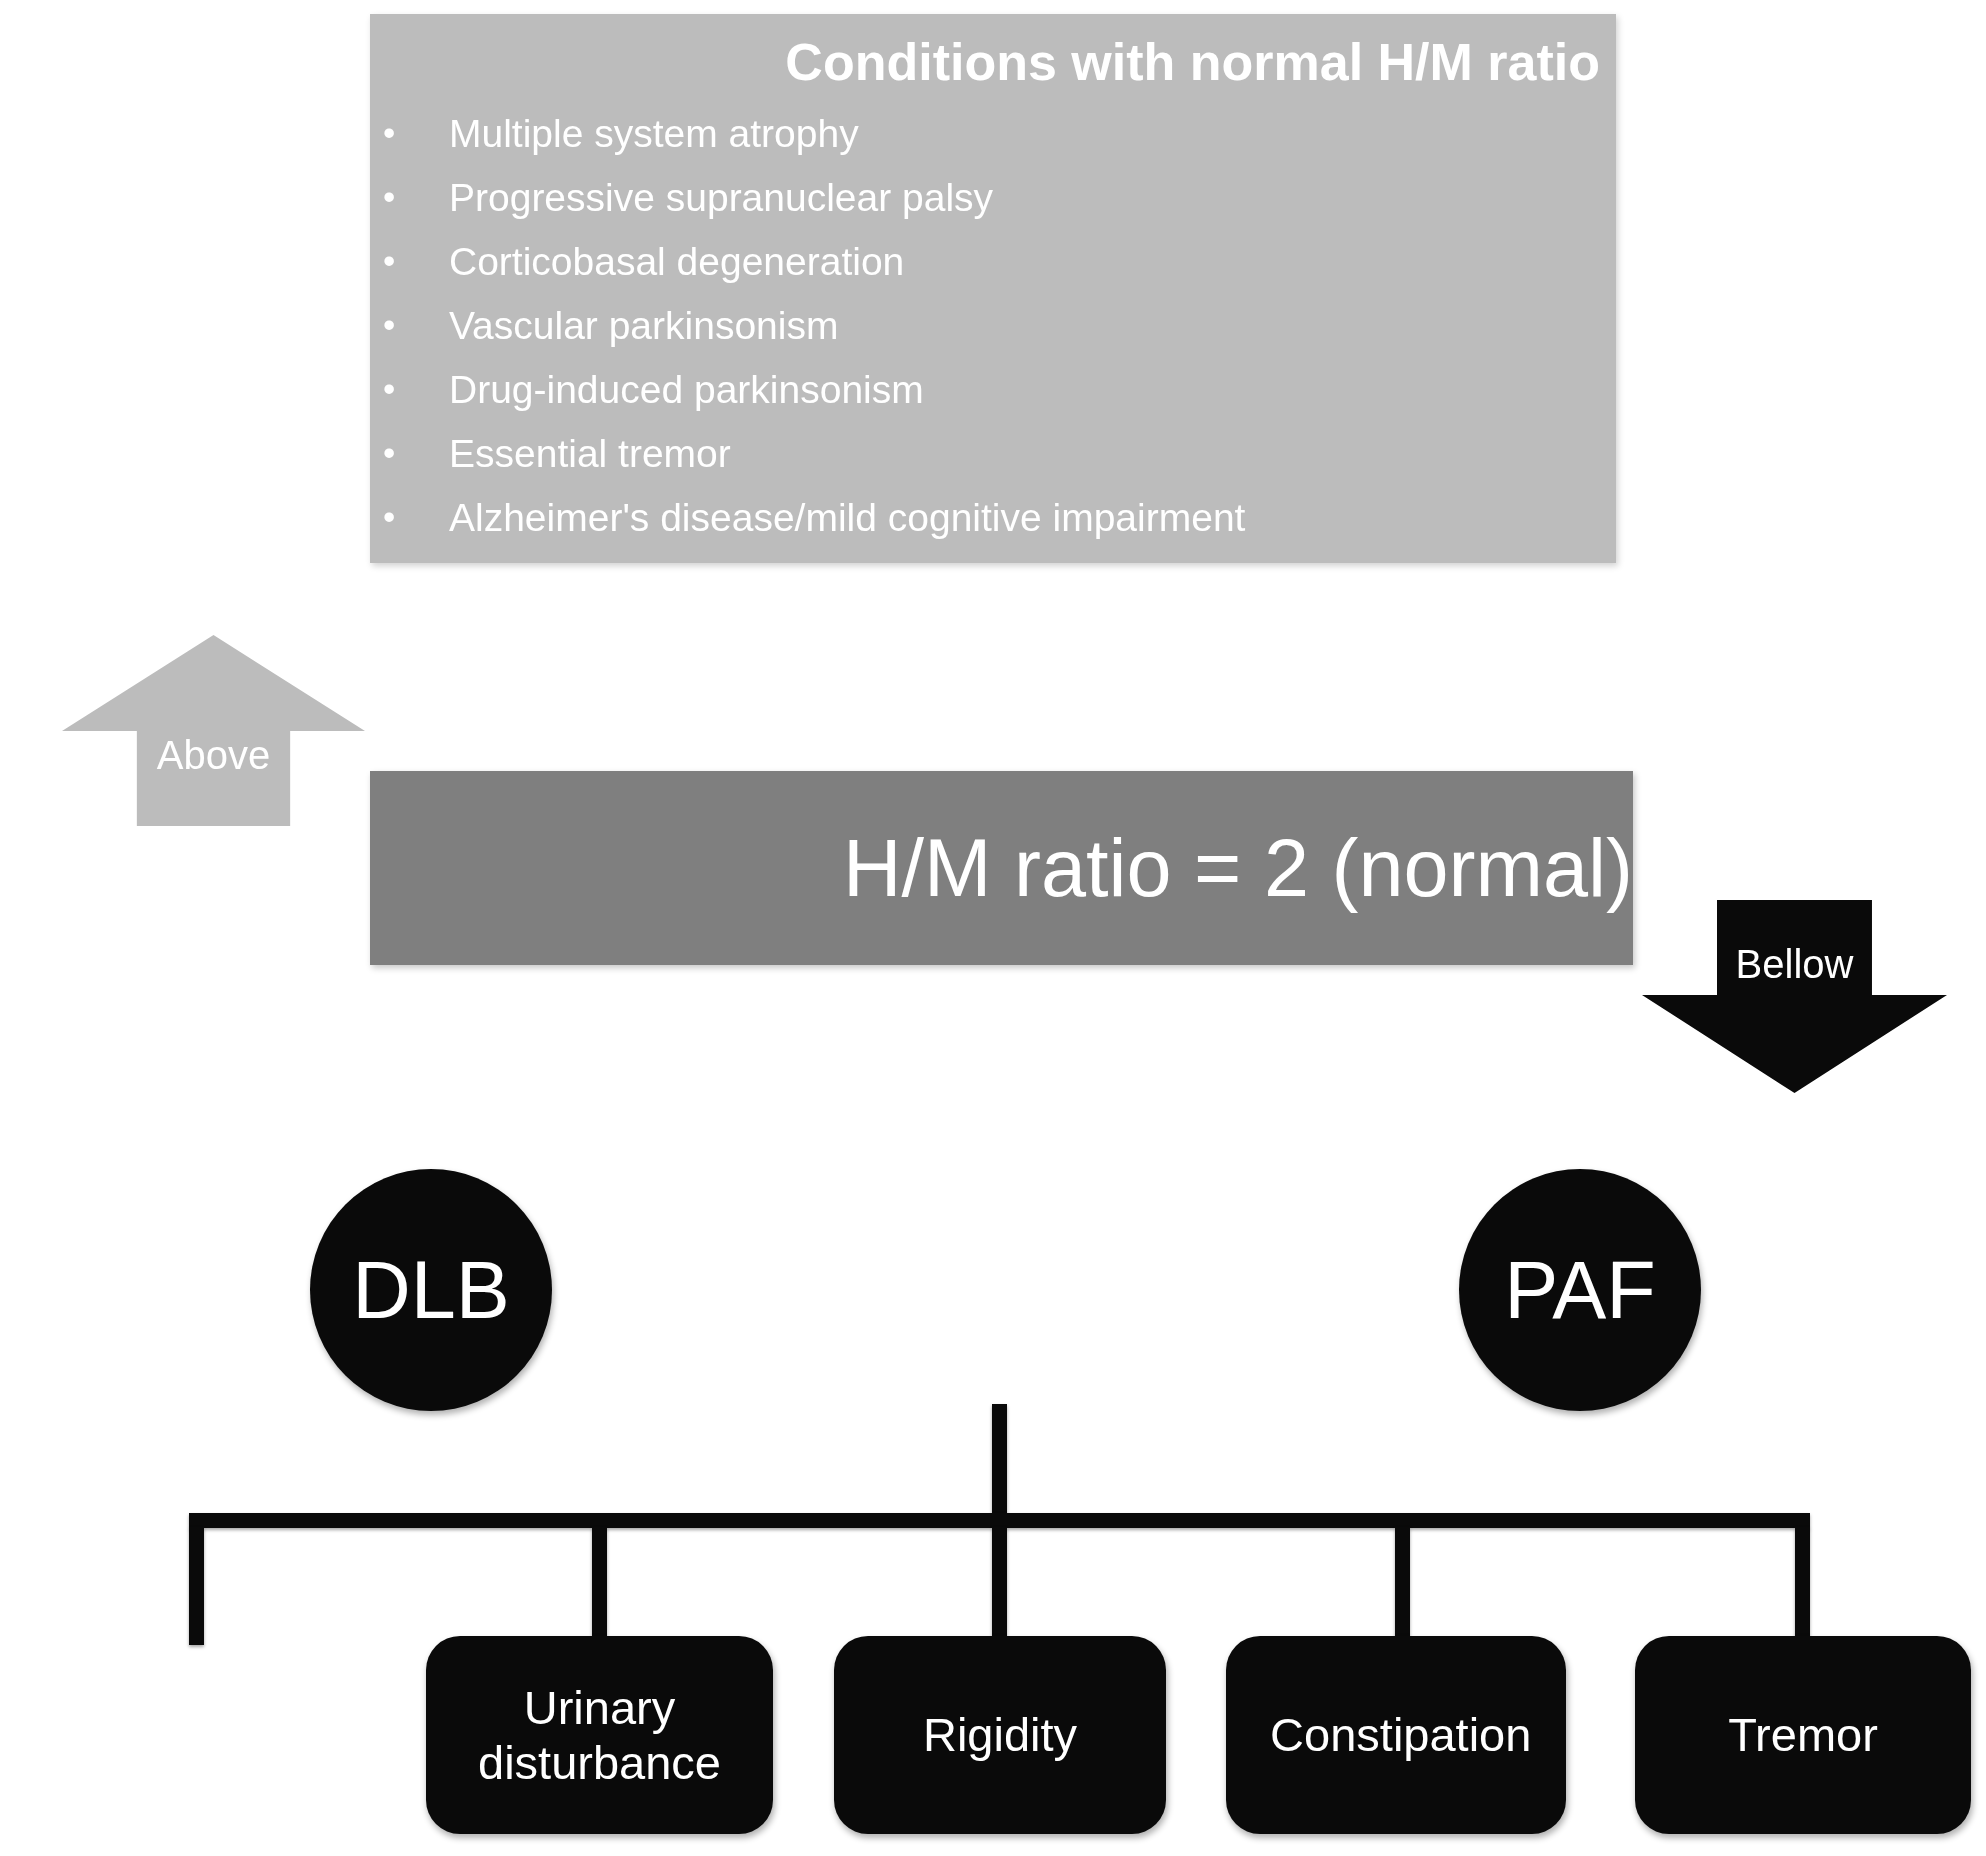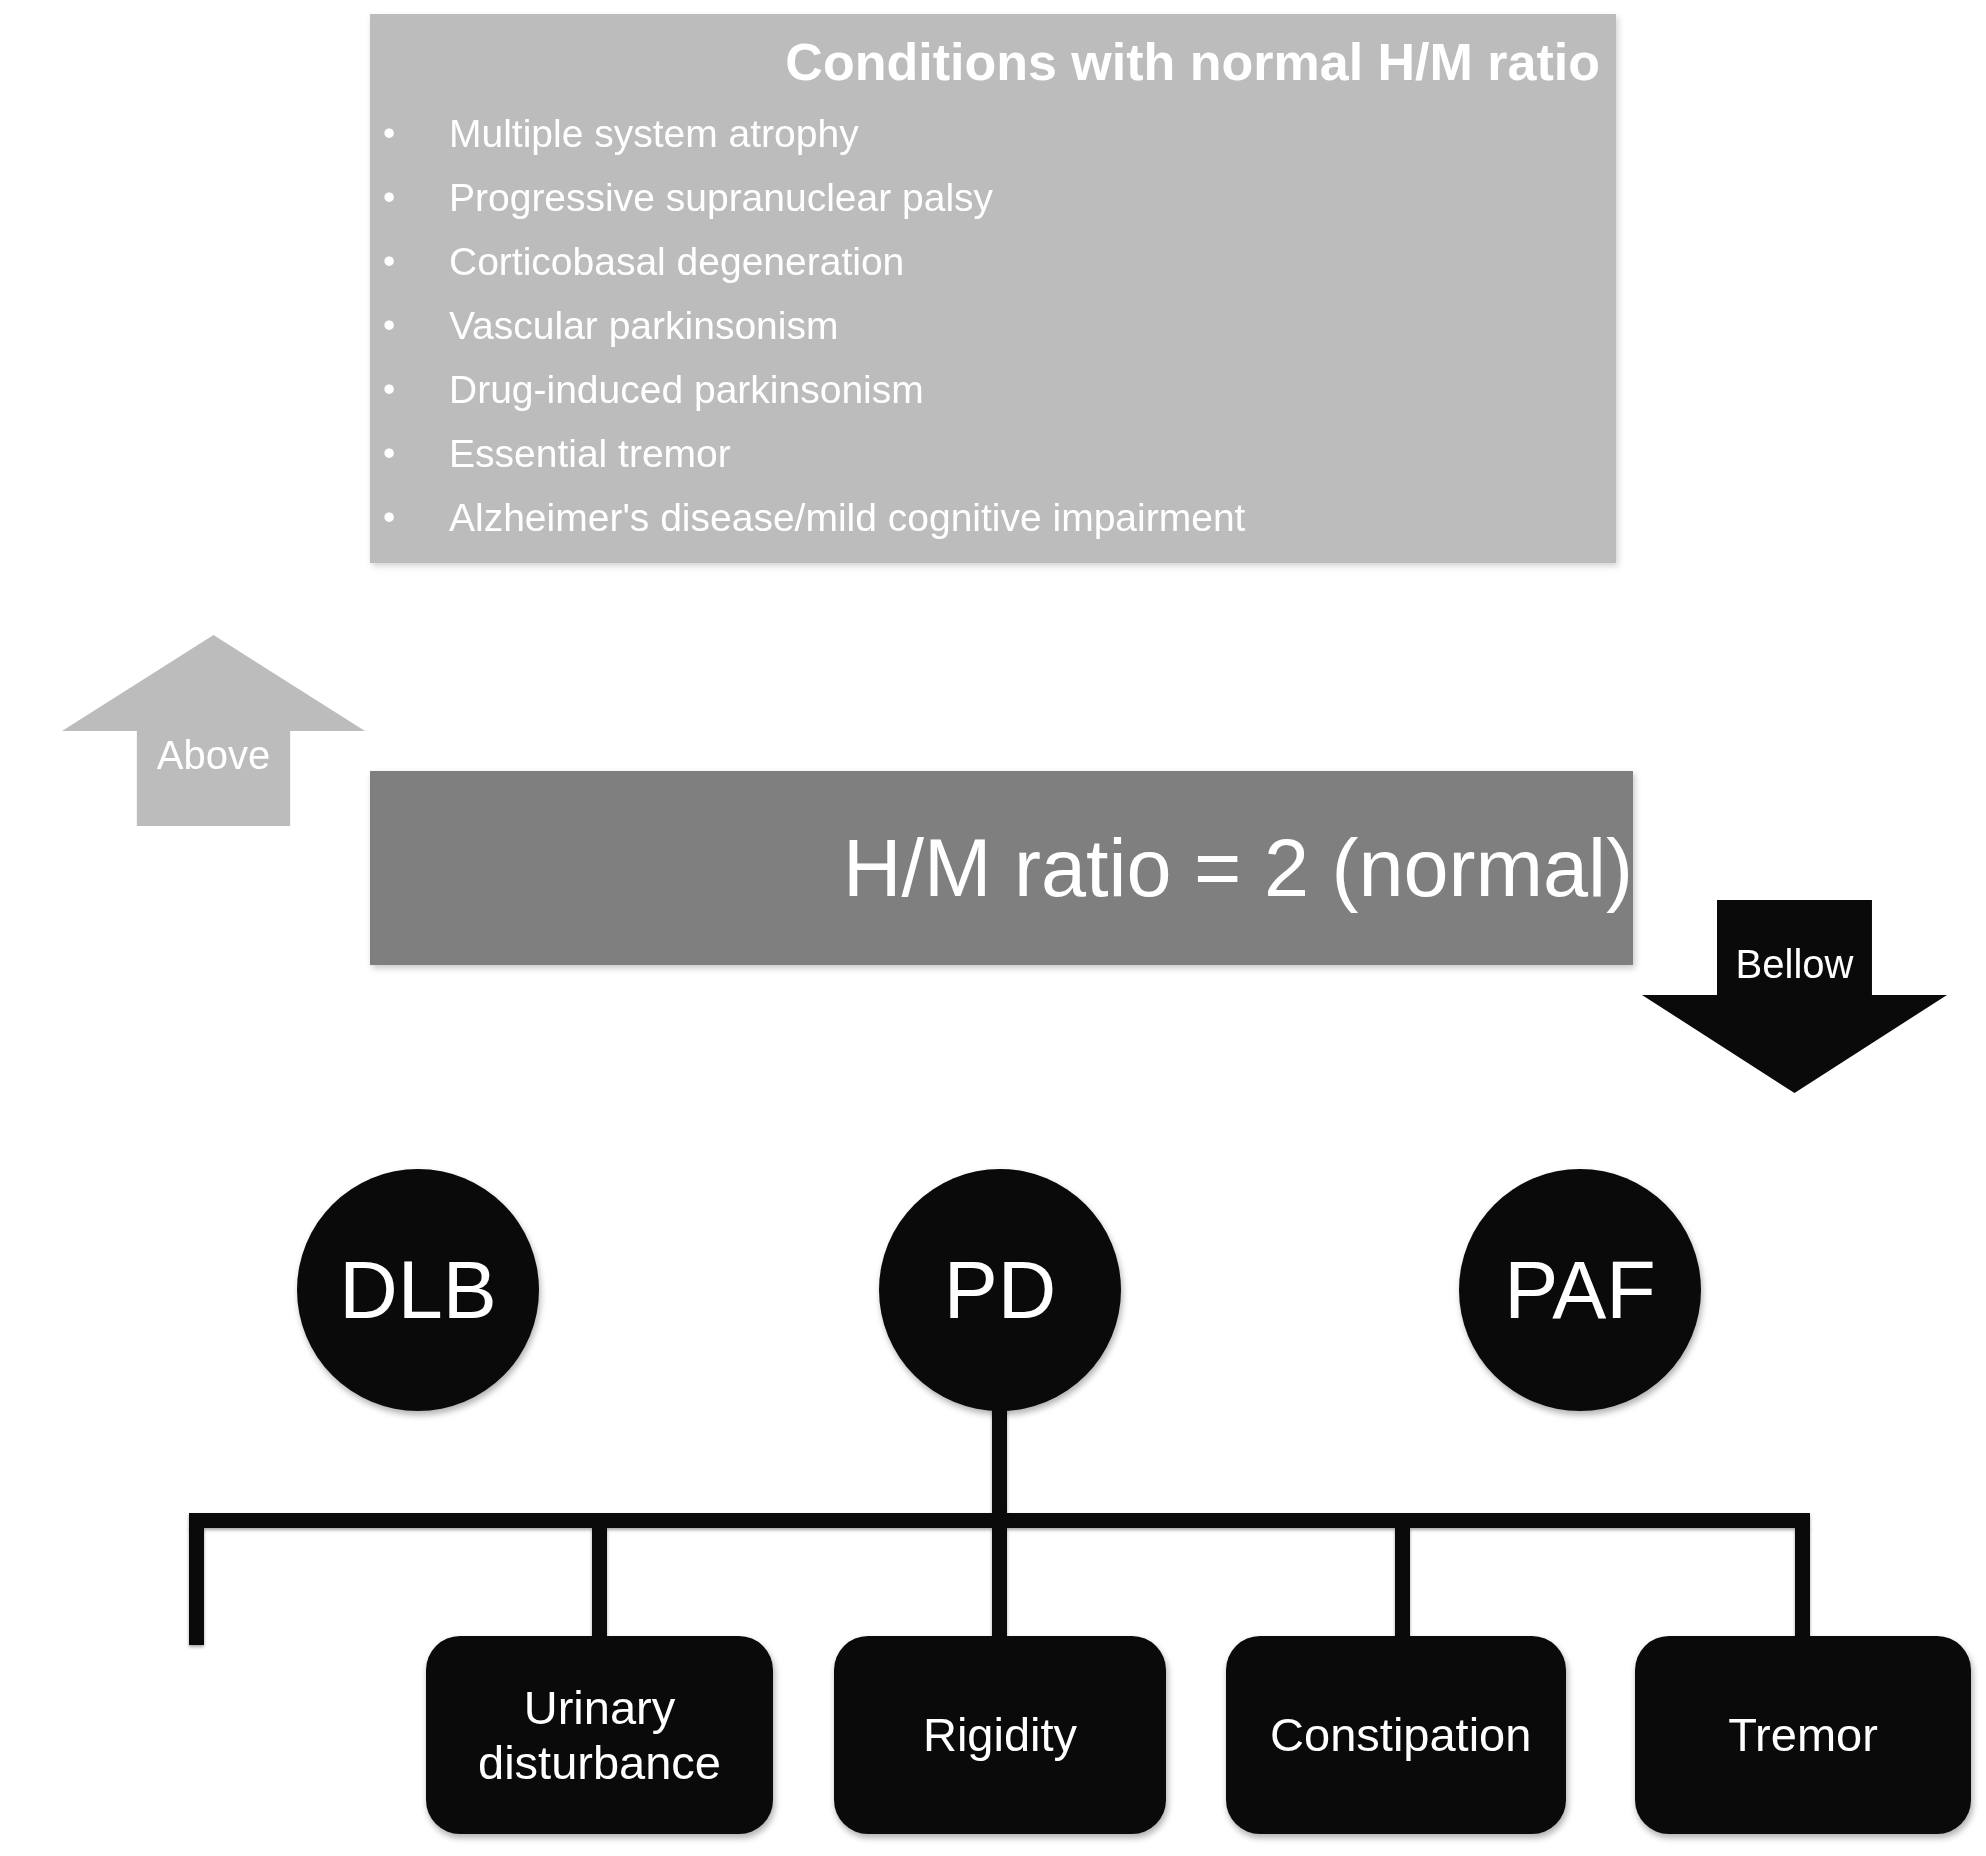--- a/index.html
+++ b/index.html
@@ -105,21 +105,21 @@
     width: 242px; height: 242px;
     border-radius: 50%;
     background: var(--shape-black, #0a0a0a);
     box-shadow: 1.6px 4px 6.4px rgba(0,0,0,0.3);
     display: flex;
     align-items: center;
     justify-content: center;
     color: #ffffff;
     font-size: 81px;
   }
-  .node-dlb { left: 297px; }
+  .node-dlb { left: 310px; }
   .node-pd  { left: 879px; }
   .node-paf { left: 1459px; }
 
   
   .line {
     position: absolute;
     background: var(--shape-black, #0a0a0a);
     box-shadow: 0 1.6px 3.2px rgba(0,0,0,0.35);
   }
   .stem  { left: 992px; top: 1404px; width: 14.5px; height: 110px; }
@@ -202,23 +202,20 @@
     <span>H/M ratio = 2 (normal)</span>
   </div>
 
   <div class="arrow-down">
     <span class="arrow-label">Bellow</span>
   </div>
 
   <div class="node node-dlb">
     <span>DLB</span>
   </div>
-  <div class="node node-pd">
-    <span>PD</span>
-  </div>
   <div class="node node-paf">
     <span>PAF</span>
   </div>
 
   <div class="line stem"></div>
   <div class="line hline"></div>
   <div class="line drop drop-1"></div>
   <div class="line drop drop-2"></div>
   <div class="line drop drop-3"></div>
   <div class="line drop drop-4"></div>

